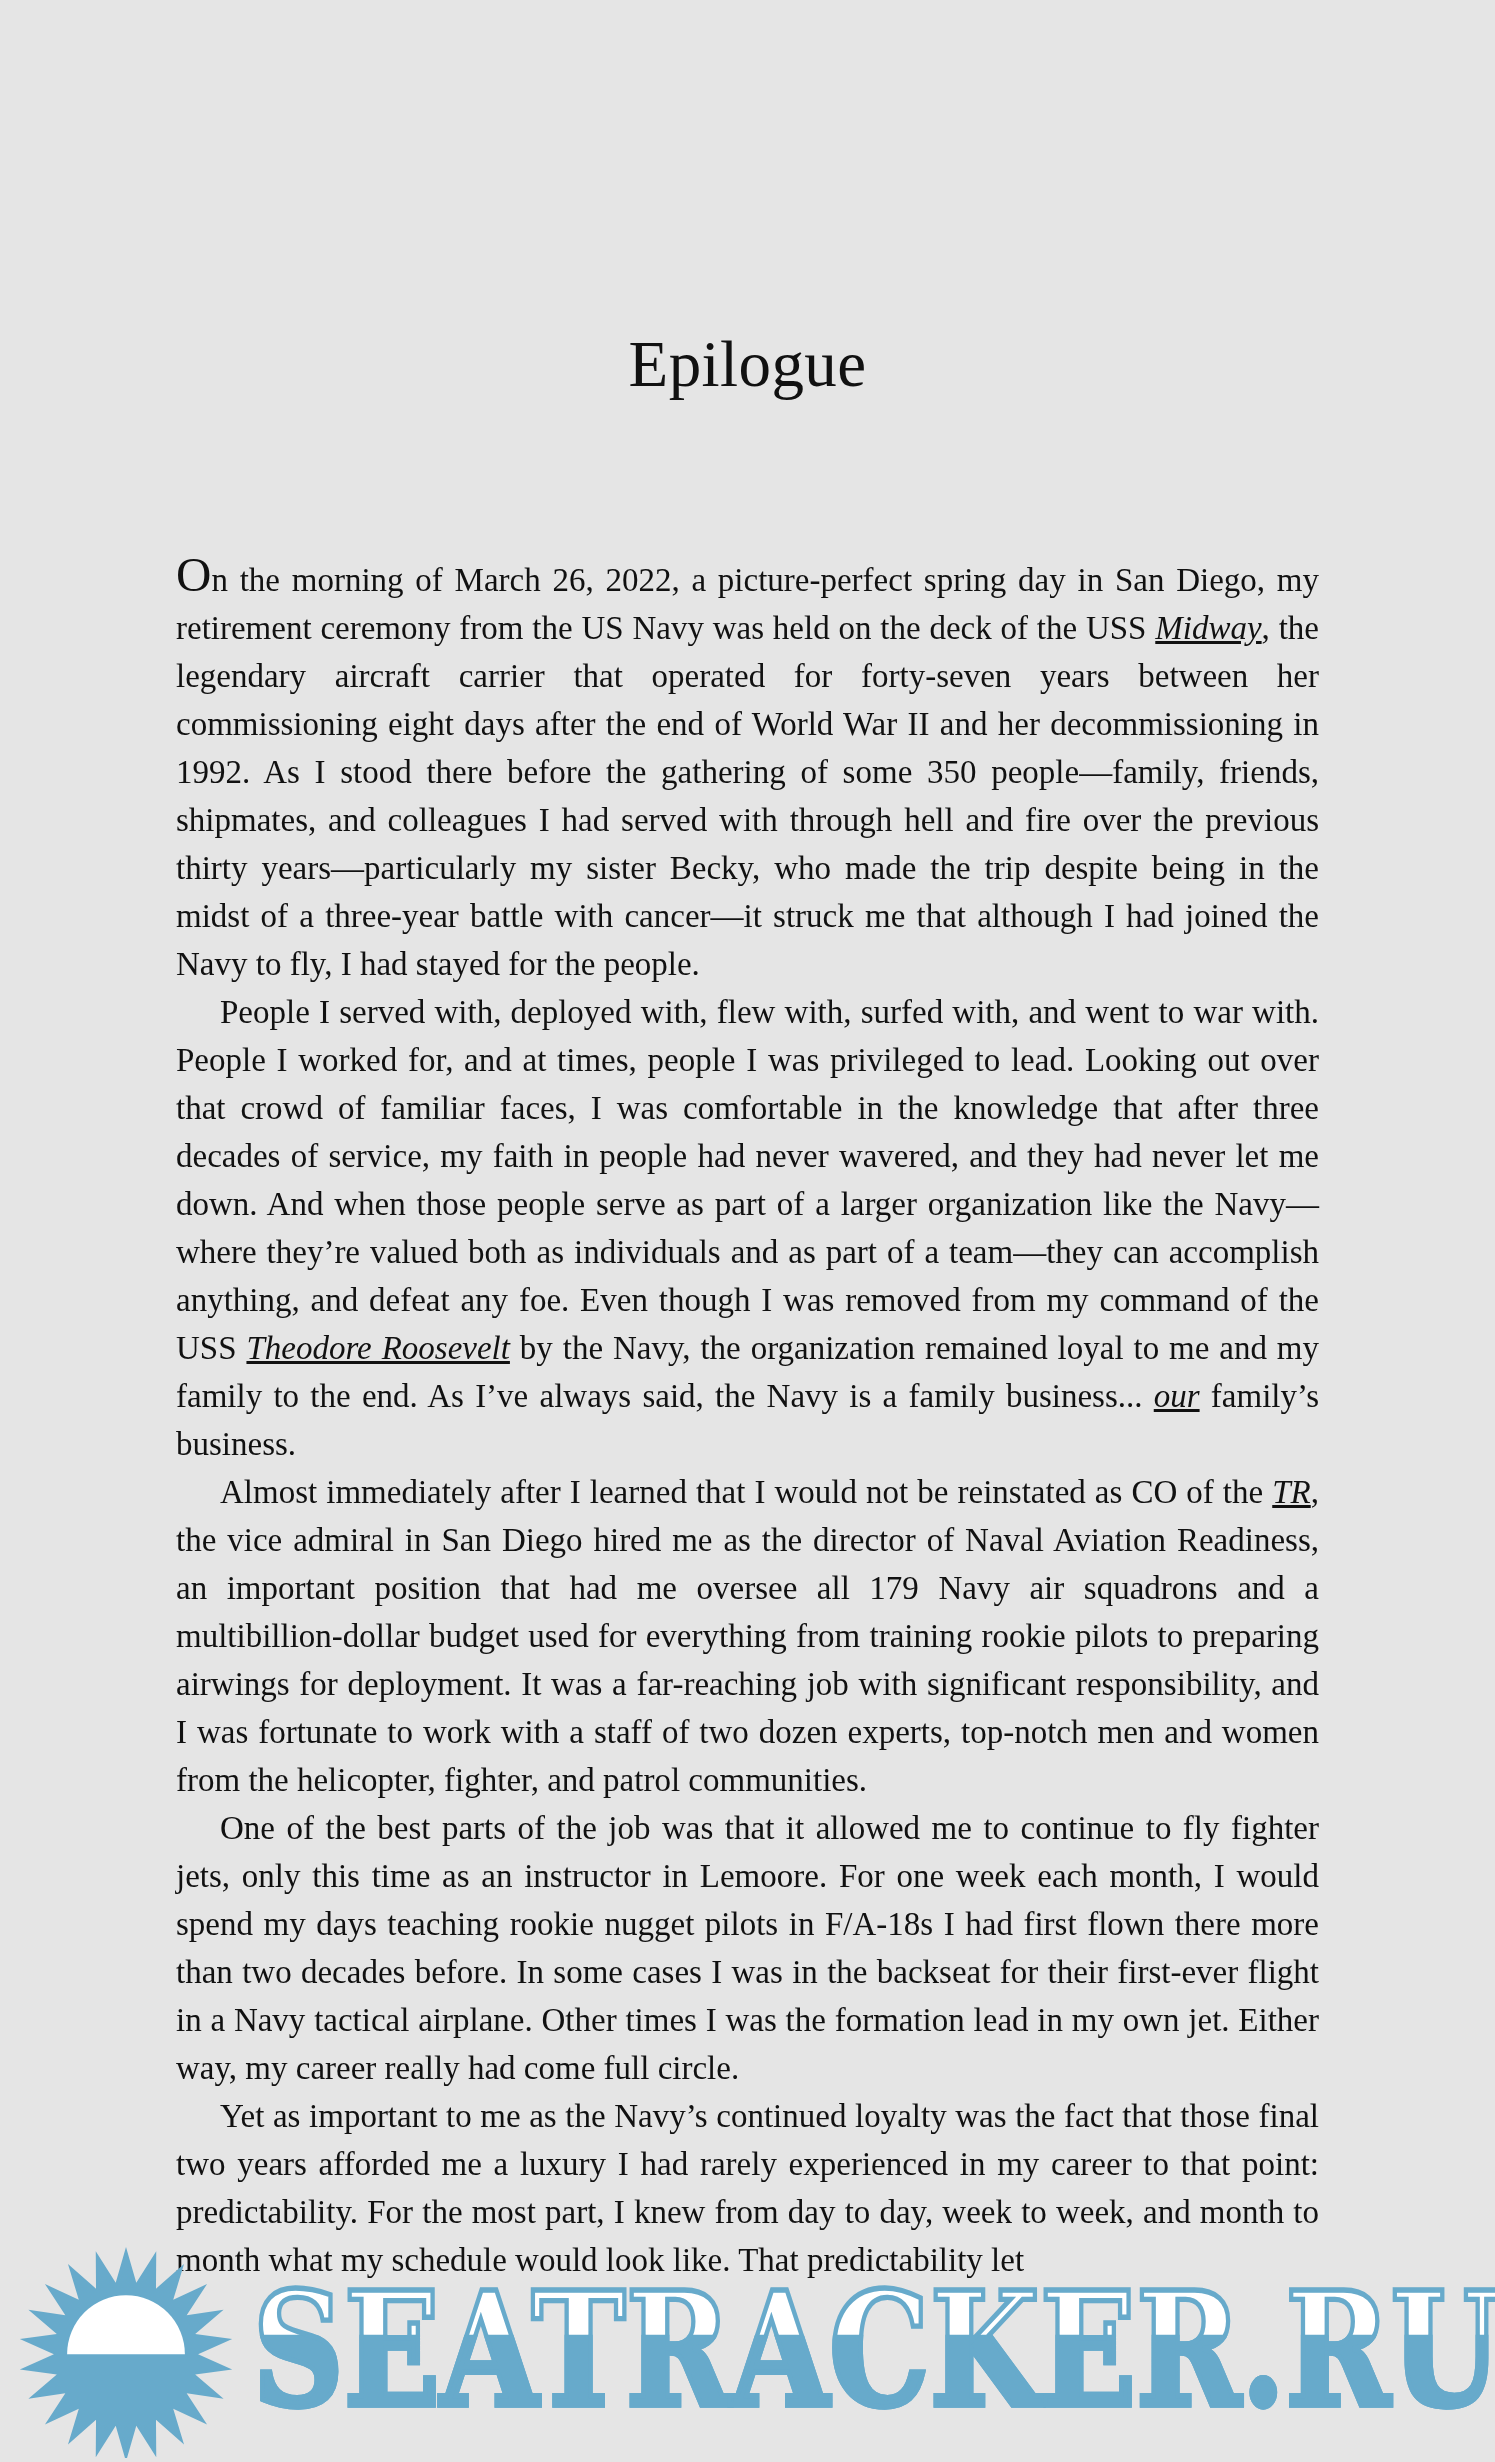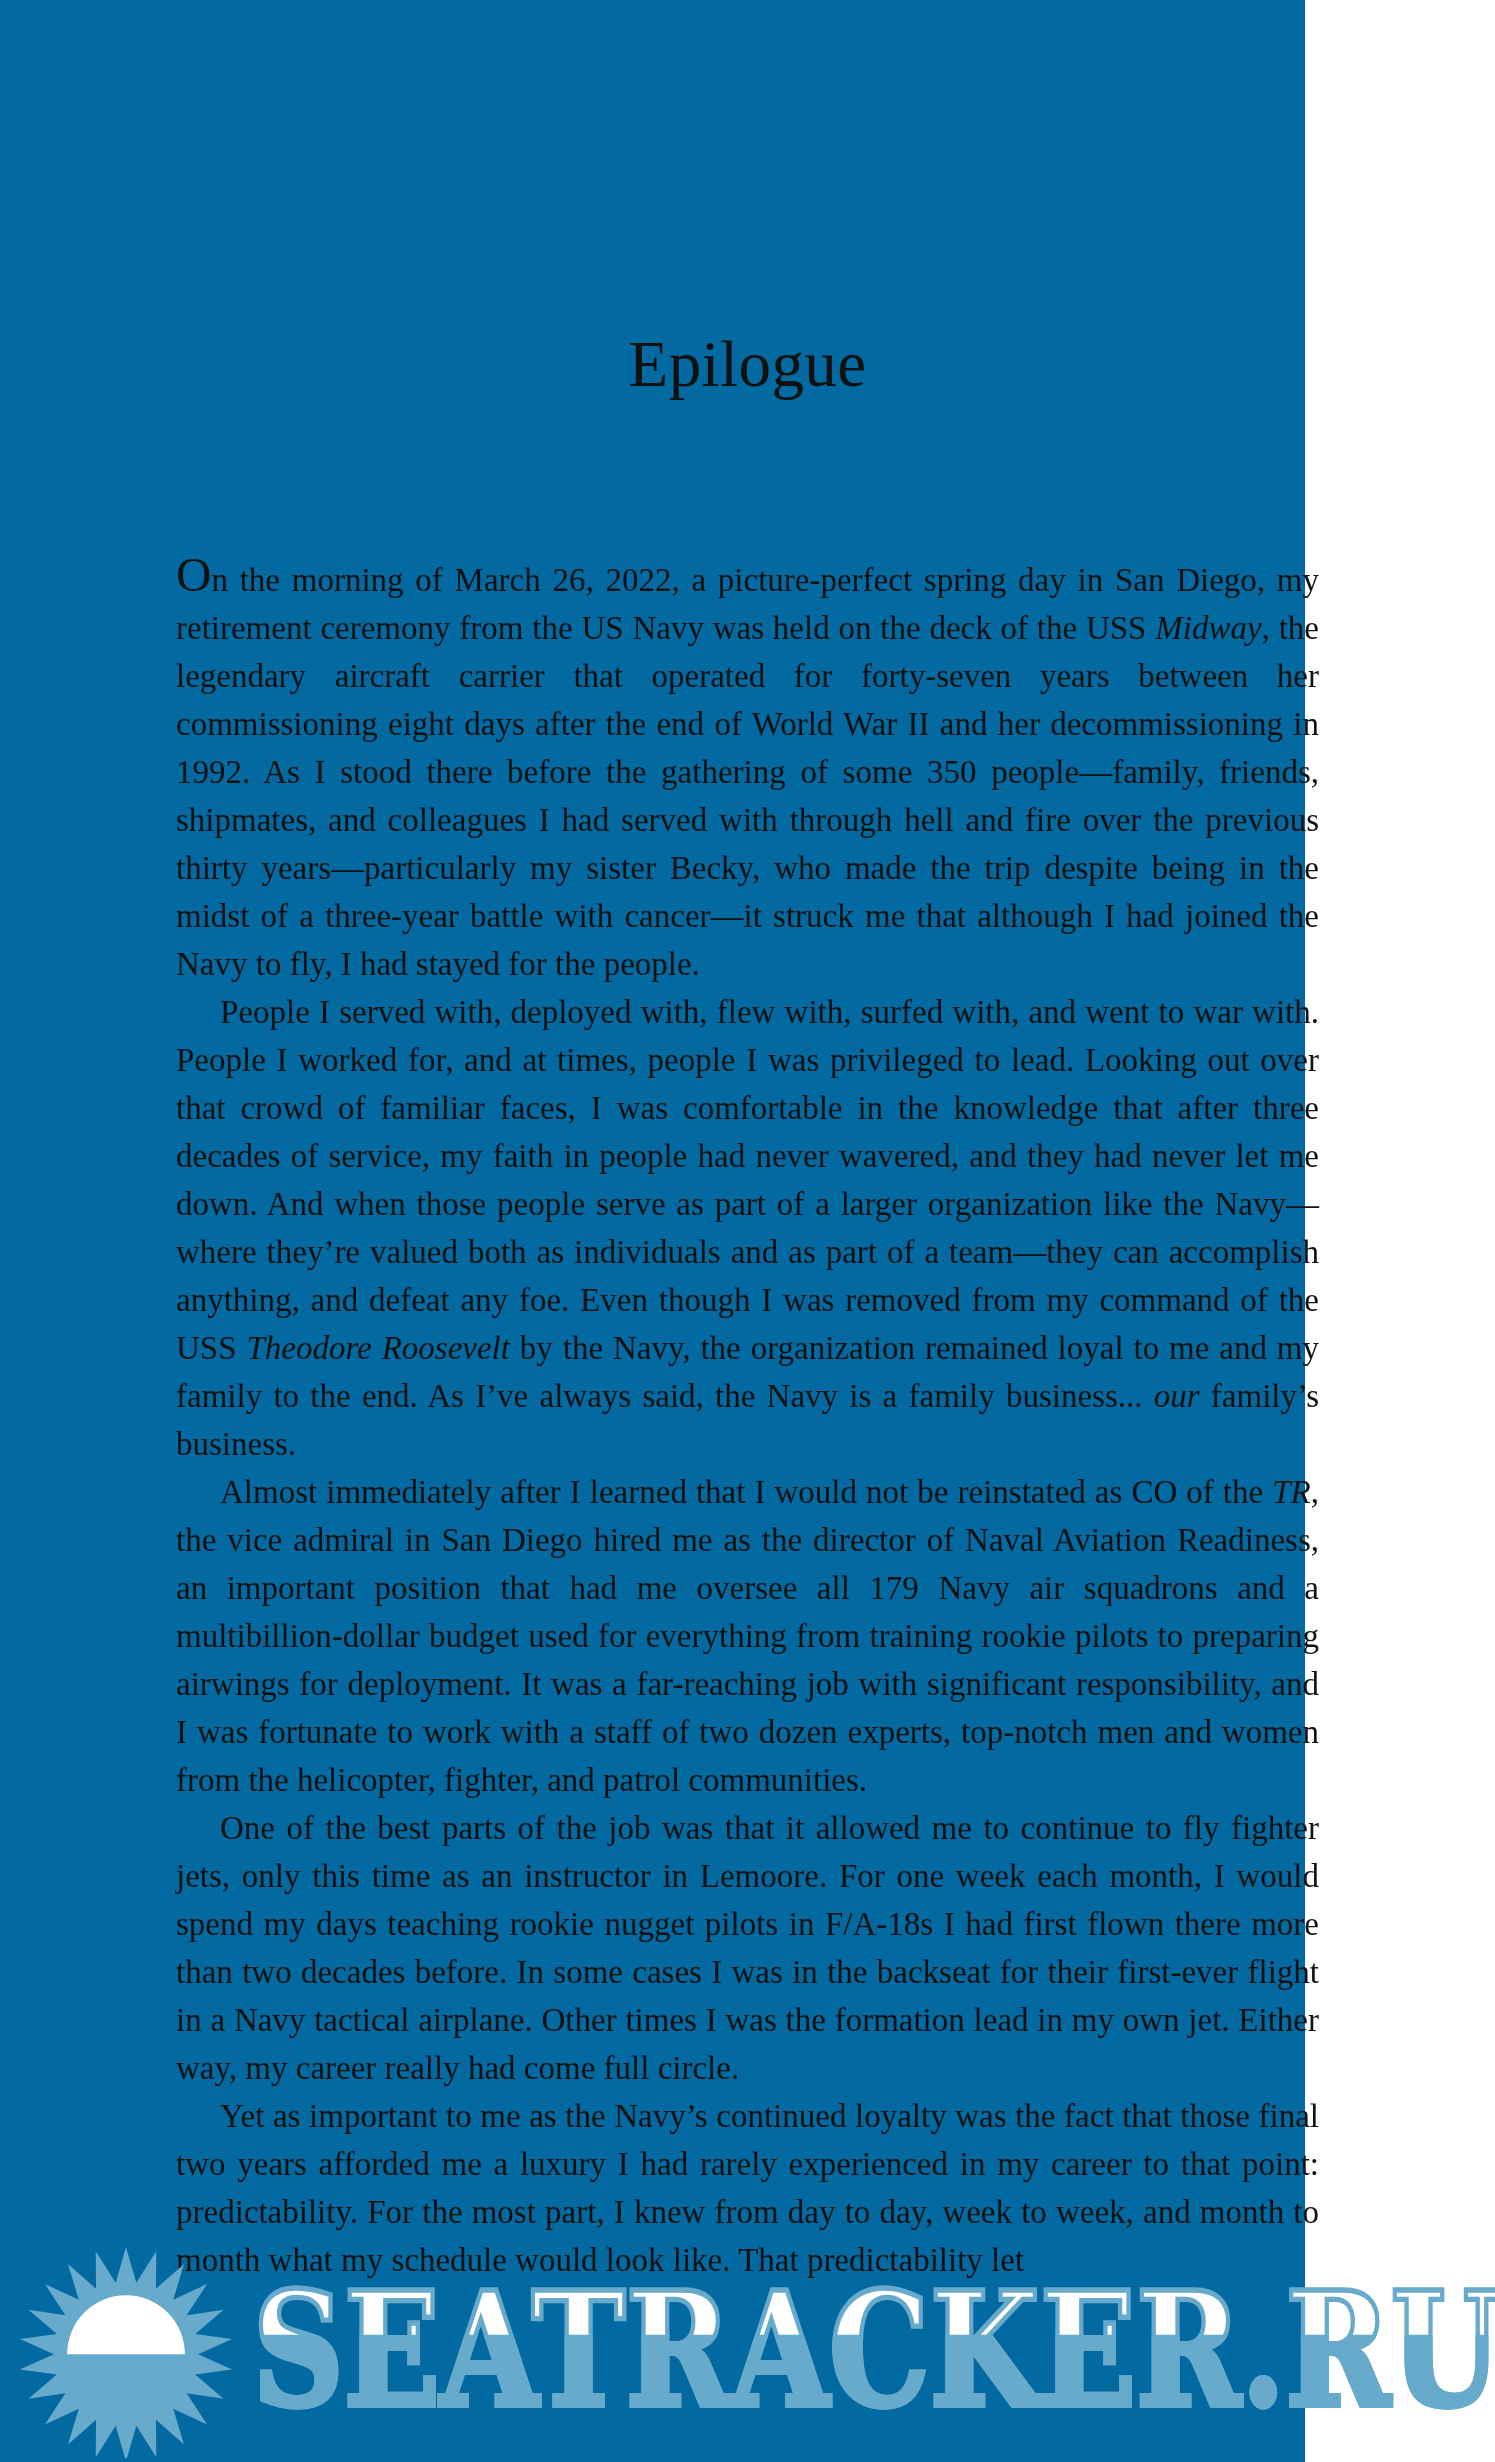--- a/index.html
+++ b/index.html
@@ -1,35 +1,35 @@
 <!DOCTYPE html>
 <html style="font-size:14px"><head>
 <meta charset="utf-8">
 <style>
   html, body { margin: 0; padding: 0; background: #ffffff; }
   body { width: 1495px; height: 2462px; position: relative; overflow: hidden; }
   .page {
-    position: absolute; left: 0; top: 0; width: 1305px; height: 2462px;
-    background: #0369a1; color: #111111;
+    position: absolute; left: 0; top: 0; width: 1495px; height: 2462px;
+    background: #e5e5e5; color: #111111;
     font-family: "Liberation Serif", "DejaVu Serif", serif;
   }
   .chapter-title {
     position: absolute; left: 0; width: 1495px; top: 283px;
     text-align: center; font-size: 65px; font-weight: normal;
     letter-spacing: 0.4px; color: #111;
   }
   .body-text {
     position: absolute; left: 176px; width: 1143px; top: 556px;
     font-size: 33px; line-height: 48px;
     text-align: justify; hyphens: manual;
   }
   .para { margin: 0; text-indent: 44px; }
   .para.first { text-indent: 0; }
   .drop-o { font-size: 49px; line-height: 35px; }
-  em { font-style: italic; }
+  em { font-style: italic; text-decoration: underline; }
   .watermark {
     position: absolute; left: 16px; top: 2238px; width: 1495px; height: 224px;
   }
   .sun { position: absolute; left: 0; top: 8.8px; width: 220px; height: 211px; }
   .wm-text {
     position: absolute; left: 236px; top: 0px; width: 1258px; height: 211px;
   }
 </style>
 </head>
 <body>

